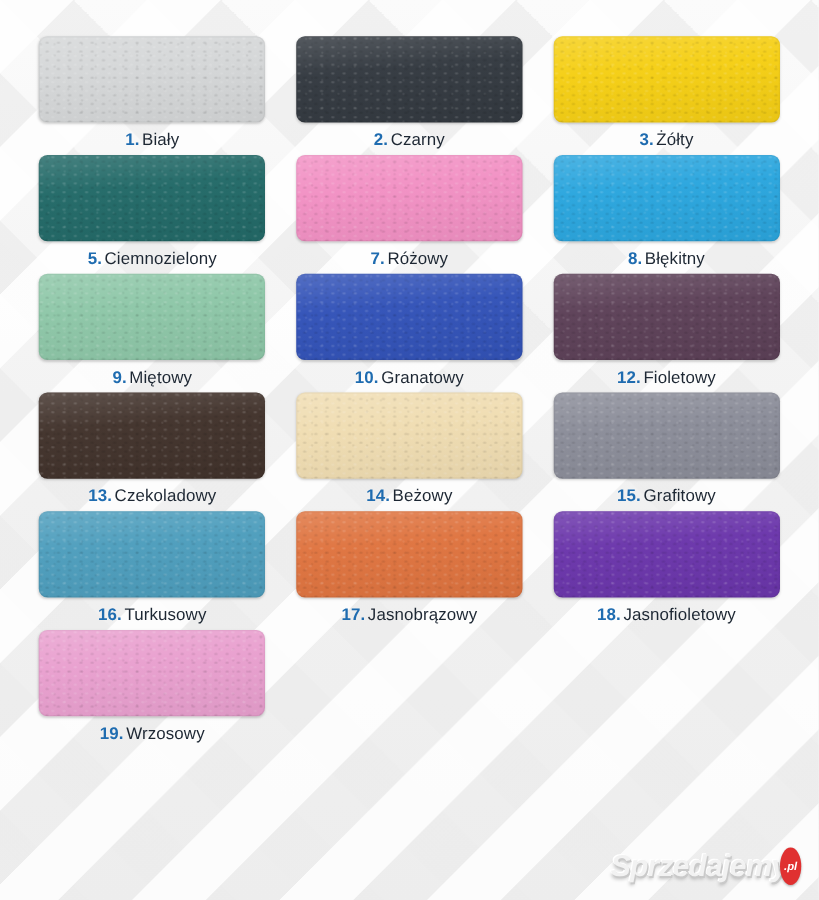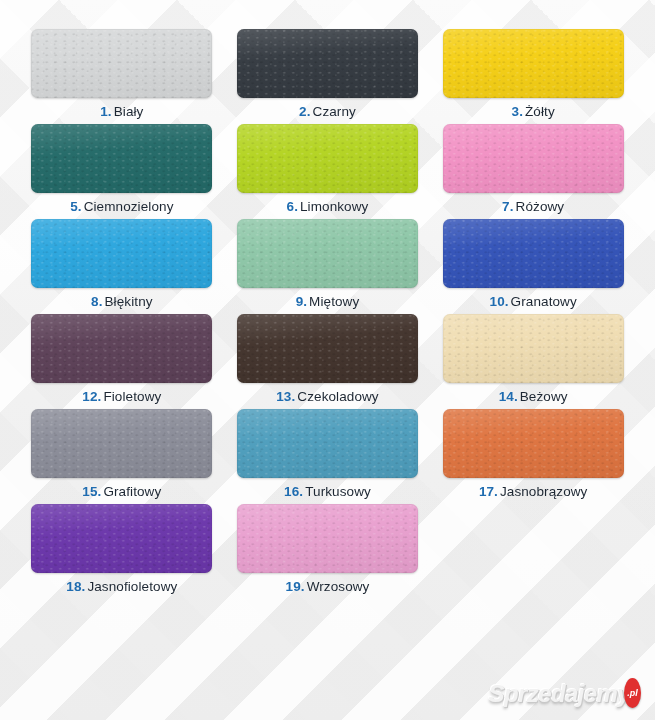--- a/index.html
+++ b/index.html
@@ -147,24 +147,20 @@
       </div>
       <div class="swatch-cell">
         <div class="chip" style="background-color: rgb(245, 207, 21);"></div>
         <div class="chip-label"><span class="chip-index">3.</span><span>Żółty</span></div>
       </div>
       <div class="swatch-cell">
         <div class="chip" style="background-color: rgb(35, 106, 104);"></div>
         <div class="chip-label"><span class="chip-index">5.</span><span>Ciemnozielony</span></div>
       </div>
       <div class="swatch-cell">
-        <div class="chip" style="background-color: rgb(180, 212, 34);"></div>
-        <div class="chip-label"><span class="chip-index">6.</span><span>Limonkowy</span></div>
-      </div>
-      <div class="swatch-cell">
         <div class="chip" style="background-color: rgb(242, 145, 196);"></div>
         <div class="chip-label"><span class="chip-index">7.</span><span>Różowy</span></div>
       </div>
       <div class="swatch-cell">
         <div class="chip" style="background-color: rgb(43, 166, 222);"></div>
         <div class="chip-label"><span class="chip-index">8.</span><span>Błękitny</span></div>
       </div>
       <div class="swatch-cell">
         <div class="chip" style="background-color: rgb(142, 199, 168);"></div>
         <div class="chip-label"><span class="chip-index">9.</span><span>Miętowy</span></div>

